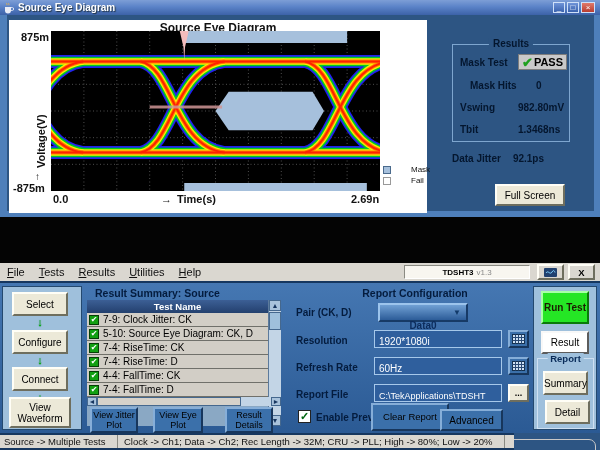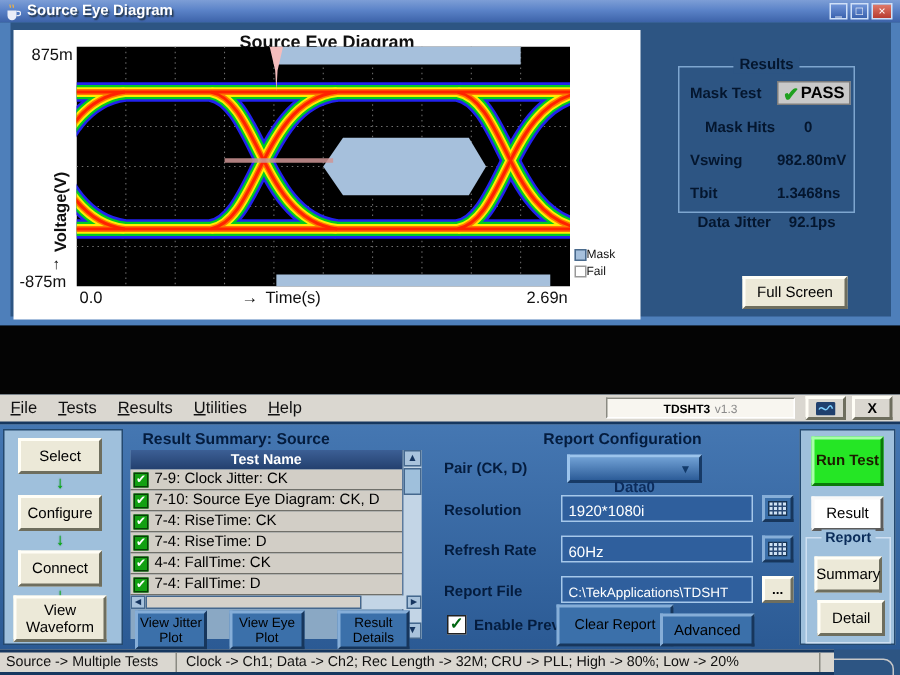--- a/index.html
+++ b/index.html
@@ -16,24 +16,24 @@
     text-align:center; cursor:pointer; }
   .win-btn.close { background:linear-gradient(180deg,#e07a6a,#b83c30); width:14px; }
 
   
   .win-frame { position:absolute; left:0; top:15px; width:600px; height:202px; background:#4e7fba; }
   .win-content { position:absolute; left:7px; top:15px; width:587px; height:196px; background:#2d5583; }
 
   .chart-panel { position:absolute; left:9px; top:20px; width:418px; height:193px; background:#ffffff; }
   .chart-title { position:absolute; left:0; top:1px; width:100%; text-align:center; font-size:12px; font-weight:600; color:#111; }
   .plot-wrap { position:absolute; left:42px; top:11px; width:329px; height:160px; }
-  .axis { position:absolute; color:#111; font-size:11px; font-weight:400; }
+  .axis { position:absolute; color:#111; font-size:11px; font-weight:700; }
   .y-rot { position:absolute; left:26px; top:148px; transform:rotate(-90deg); transform-origin:0 0;
     font-size:11px; font-weight:600; color:#111; white-space:nowrap; }
-  .legend { position:absolute; font-size:8px; color:#111; display:flex; align-items:center; gap:0; }
+  .legend { position:absolute; font-size:8px; color:#111; display:flex; align-items:center; gap:20px; }
   .legend .sw { width:8px; height:8px; border:1px solid #4a6a8c; }
 
   .results-fieldset { position:absolute; left:452px; top:44px; width:118px; height:98px; border:1px solid #7ea6cf; }
   .results-legend { position:absolute; left:50%; top:-7px; transform:translateX(-50%); background:#2d5583;
     padding:0 4px; font-size:10px; font-weight:bold; color:#04162e; }
   .res-row { position:absolute; left:460px; display:flex; align-items:center; font-size:10px; font-weight:bold; color:#04162e; }
   .res-row .lab { width:58px; }
   .pass-badge { display:inline-flex; align-items:center; background:#c9c9c9; border:1px solid #7d7d7d;
     padding:0 3px; height:16px; }
   .pass-badge .chk { color:#1fa01f; font-size:13px; font-weight:bold; margin-right:1px; }
@@ -116,21 +116,21 @@
     color:#1c1c00; line-height:1.2; display:flex; align-items:center; justify-content:center; text-align:center; cursor:pointer; }
   .result-btn { position:absolute; left:541px; top:48px; width:48px; height:23px; background:#ffffff;
     border:2px solid; border-color:#f8f8f8 #5c5c5c #5c5c5c #f8f8f8; font-size:10px; color:#000;
     display:flex; align-items:center; justify-content:center; cursor:pointer; }
   .report-group { position:absolute; left:537px; top:75px; width:57px; height:71px; border:1px solid #cfe0f2; }
   .report-legend { position:absolute; left:50%; top:-6px; transform:translateX(-50%); background:#9fc0dc;
     padding:0 3px; font-size:9.5px; font-weight:bold; color:#0a2c5a; }
   .rg-btn { position:absolute; width:45px; height:24px; font-size:10px; }
 
   
-  .statusbar { position:absolute; left:0; top:433px; width:556px; height:17px; background:#dad7d0;
+  .statusbar { position:absolute; left:0; top:433px; width:514px; height:17px; background:#dad7d0;
     border-top:2px solid #16375f; border-bottom:2px solid #16375f; display:flex; align-items:center;
     font-size:9.5px; color:#111; }
   .statusbar .sec-left { width:118px; border-right:1px solid #8a8a82; padding-left:4px; height:13px; line-height:13px; }
   .statusbar .sec-center { flex:1; padding-left:6px; height:13px; line-height:13px; white-space:nowrap; overflow:hidden; }
   .statusbar .sec-right { width:10px; border-left:1px solid #8a8a82; height:13px; }
 </style>
 </head>
 <body>
 
 <div id="app">
@@ -252,21 +252,21 @@
     <span style="padding-left:8px;">0</span>
   </div>
   <div class="res-row" style="top:102px;">
     <span class="lab">Vswing</span>
     <span>982.80mV</span>
   </div>
   <div class="res-row" style="top:124px;">
     <span class="lab">Tbit</span>
     <span>1.3468ns</span>
   </div>
-  <div class="res-row" style="left:452px; top:143px; width:118px; justify-content:center; gap:12px;">
+  <div class="res-row" style="left:452px; top:153px; width:118px; gap:12px;">
     <span>Data Jitter</span>
     <span>92.1ps</span>
   </div>
   <div class="fullscreen-btn">Full Screen</div>
 
   <div class="black-strip">
     <div class="status-box">
       <div class="r">
           <span style="color:#e23434;">Stopped</span>
         </div>
@@ -307,21 +307,21 @@
     <div class="summary-title">Result Summary: Source</div>
     <div class="rs-table">
       <div class="rs-left">
         <div class="rs-header">Test Name</div>
         <div class="rs-row">
           <span class="chk">✔</span>
           <span class="txt">7-9: Clock Jitter: CK</span>
         </div>
         <div class="rs-row">
           <span class="chk">✔</span>
-          <span class="txt">7-10: Source Eye Diagram: CK, D</span>
+          <span class="txt">5-10: Source Eye Diagram: CK, D</span>
         </div>
         <div class="rs-row">
           <span class="chk">✔</span>
           <span class="txt">7-4: RiseTime: CK</span>
         </div>
         <div class="rs-row">
           <span class="chk">✔</span>
           <span class="txt">7-4: RiseTime: D</span>
         </div>
         <div class="rs-row">

